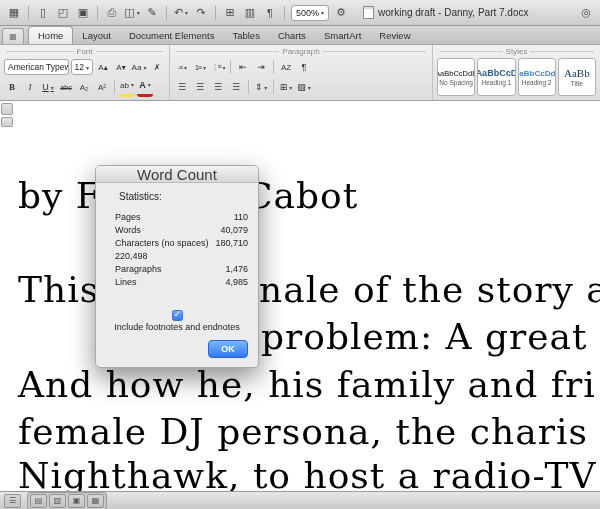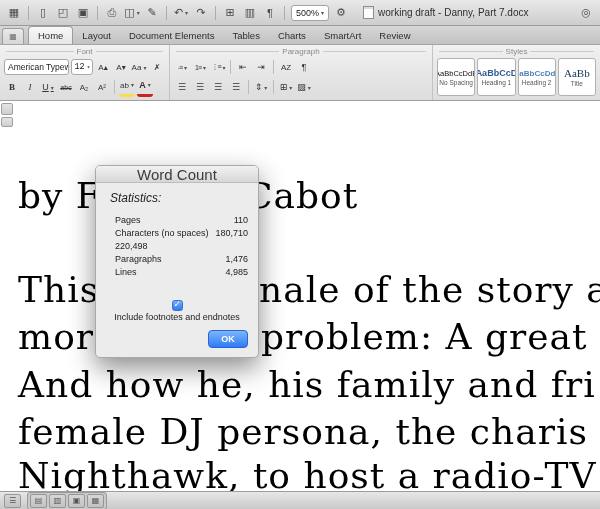--- a/index.html
+++ b/index.html
@@ -39,21 +39,21 @@
   .rgroup{height:100%;box-sizing:border-box;border-right:1px solid #c3c3c3;}
   .g-font{width:170px;}
   .g-par{width:263px;}
   .g-styles{width:167px;border-right:none;}
   .ghead{display:flex;align-items:center;gap:3px;height:12px;padding:0 6px;color:#8a8a8a;font-size:8px;}
   .ghead::before,.ghead::after{content:"";flex:1;border-top:1px solid #c9c9c9;}
   .crow{display:flex;align-items:center;gap:2px;height:20px;padding:1px 4px;box-sizing:border-box;}
   .combo{background:#fff;border:1px solid #a9a9a9;border-radius:3px;font-size:8.5px;height:14px;
     display:inline-flex;align-items:center;padding:0 3px;color:#222;white-space:nowrap;overflow:hidden;}
   .fontcombo{width:78px;}
-  .sizecombo{width:20px;font-family:Liberation Mono, monospace;}
+  .sizecombo{width:20px;}
   .rbtn{min-width:14px;height:16px;display:inline-flex;align-items:center;justify-content:center;
     font-size:9px;color:#333;border-radius:3px;padding:0 1px;}
   .vsep{width:1px;height:14px;background:#bcbcbc;margin:0 2px;}
   .b-bold{font-weight:bold;font-family:"Liberation Serif",serif;}
   .b-italic{font-style:italic;font-family:"Liberation Serif",serif;}
   .b-under{text-decoration:underline;}
   .b-strike{text-decoration:line-through;font-size:7px;}
   .b-small{font-size:8px;}
   .b-hl{border-bottom:3px solid #f5e04b;line-height:9px;font-size:8px;}
   .b-fc{border-bottom:3px solid #cc2222;line-height:9px;font-weight:bold;}
@@ -75,21 +75,21 @@
   .docline{position:absolute;white-space:nowrap;color:#000;
     font-family:"DejaVu Serif","Liberation Serif",serif;font-size:36px;letter-spacing:1px;line-height:1;}
 
   
   .dialog{position:absolute;left:95px;top:165px;width:164px;background:#ececec;
     border:1px solid #a9a9a9;border-radius:5px;box-shadow:0 10px 26px rgba(0,0,0,.45);
     z-index:50;box-sizing:border-box;overflow:hidden;}
   .dlg-title{height:16px;background:linear-gradient(#f2f2f2,#d7d7d7);border-bottom:1px solid #bdbdbd;
     display:flex;align-items:center;justify-content:center;font-size:15px;color:#3c3c3c;}
   .dlg-body{padding:7px 10px 9px;}
-  .stats-label{font-size:12px;color:#222;margin:1px 4px 9px;font-style:italic;}
+  .stats-label{font-size:10px;color:#222;margin:1px 13px 9px;}
   .dlg-row{display:flex;justify-content:space-between;padding-left:9px;line-height:13px;
     font-size:9px;color:#222;}
   .dlg-check{display:flex;align-items:center;gap:1px;margin-top:21px;flex-direction:column;}
   .checkbox{width:11px;height:11px;border-radius:2.5px;border:1px solid #3a6fd8;
     background:linear-gradient(#74aef8,#3377f3);box-sizing:border-box;position:relative;}
   .checkbox.checked::after{content:"✓";position:absolute;left:1px;top:-2px;color:#fff;font-size:9px;font-weight:bold;}
   .dlg-check-label{font-size:9px;color:#222;}
   .dlg-okrow{display:flex;justify-content:flex-end;margin-top:8px;}
   .dlg-ok{width:38px;height:16px;border-radius:4px;border:1px solid #2a66d0;
     background:linear-gradient(#7cb6f9,#2f7bf5);color:#fff;font-size:9px;font-weight:bold;
@@ -235,38 +235,41 @@
   <div class="docarea">
     <span class="tabsel" style="top:2px;"></span>
     <span class="tabsel tabsel2"></span>
 
     <div class="docline" style="top:77px;left:18px;text-align:right;">by F</div>
     <div class="docline" style="top:77px;left:245px;">Cabot</div>
 
     <div class="docline" style="top:171px;left:18px;">This</div>
     <div class="docline" style="top:171px;left:259px;">nale of the story a</div>
 
-    <div class="docline" style="top:218px;left:18px;">mor</div>
     <div class="docline" style="top:218px;left:261px;">problem: A great</div>
 
     <div class="docline" style="top:266px;left:18px;">And how he, his family and fri</div>
     <div class="docline" style="top:313px;left:18px;">female DJ persona, the charis</div>
     <div class="docline" style="top:357px;left:18px;">Nighthawk, to host a radio-TV</div>
   </div>
 
   <div class="dialog">
     <div class="dlg-title">
       <span>Word Count</span>
     </div>
     <div class="dlg-body">
       <div class="stats-label">Statistics:</div>
 
       <div class="dlg-row">
         <span>Pages</span>
         <span>110</span>
+      </div>
+      <div class="dlg-row">
+        <span>Words</span>
+        <span>40,079</span>
       </div>
       <div class="dlg-row">
         <span>Characters (no spaces)</span>
         <span>180,710</span>
       </div>
       <div class="dlg-row">
         <span>220,498</span>
       </div>
       <div class="dlg-row">
         <span>Paragraphs</span>

